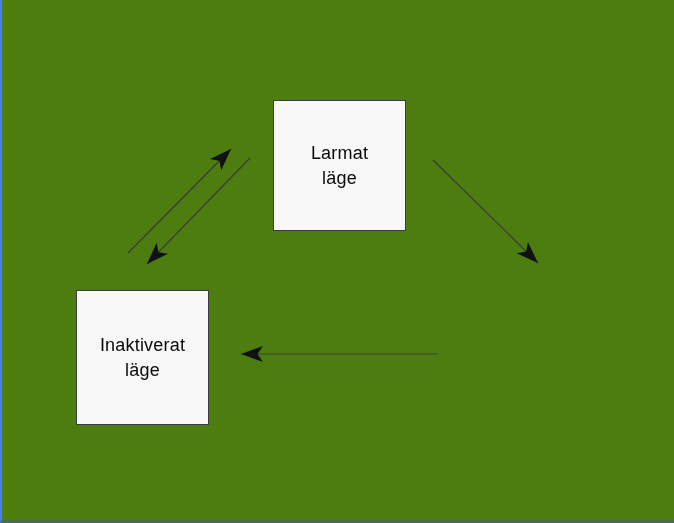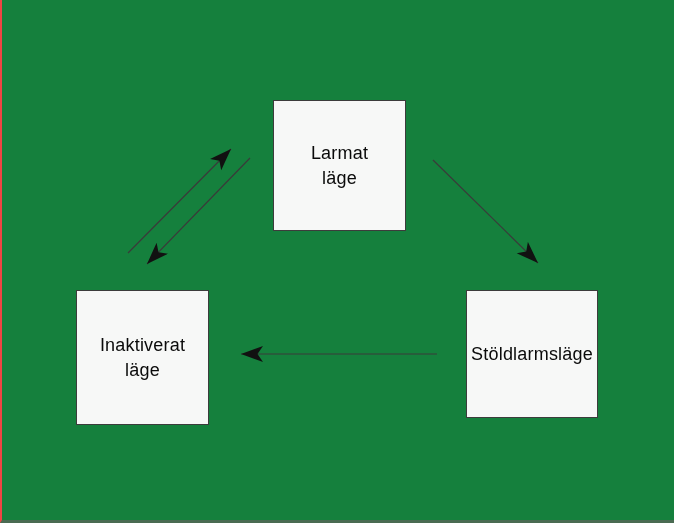--- a/index.html
+++ b/index.html
@@ -5,22 +5,22 @@
   html, body {
     margin: 0;
     padding: 0;
     background: #e9ece9;
     font-family: "Liberation Sans", "DejaVu Sans", sans-serif;
   }
   .page {
     position: relative;
     width: 672px;
     height: 520px;
-    background: #15803d;
-    border-left: 2px solid #ef4444;
+    background: #4d7c0f;
+    border-left: 2px solid #3b82f6;
     border-bottom: 3px solid #4a6b52;
     overflow: hidden;
     text-decoration: underline;
   }
   .edges-layer {
     position: absolute;
     left: 0;
     top: 0;
     width: 674px;
     height: 523px;
@@ -71,17 +71,14 @@
   <div class="node node-larmat">
     <span class="node-label">Larmat
 läge</span>
   </div>
 
   <div class="node node-inaktiverat">
     <span class="node-label">Inaktiverat
 läge</span>
   </div>
 
-  <div class="node node-stoldlarm">
-    <span class="node-label">Stöldlarmsläge</span>
-  </div>
 
 </div>
 
 </body></html>

